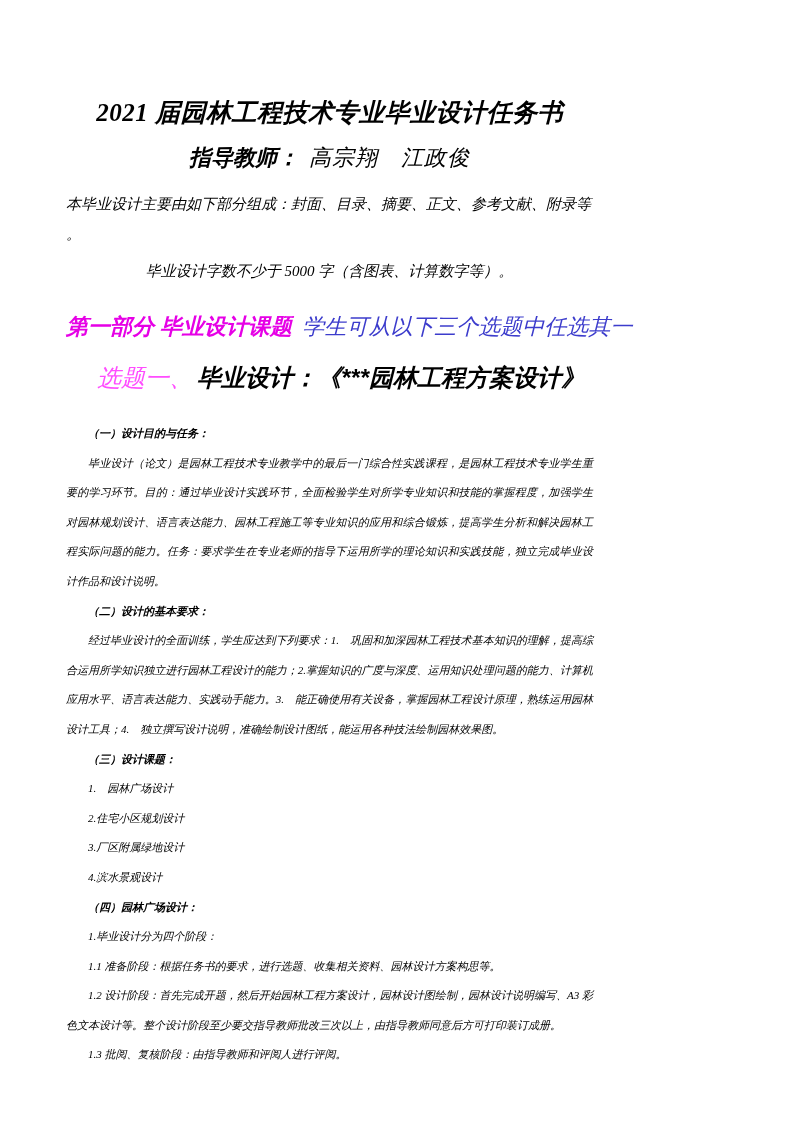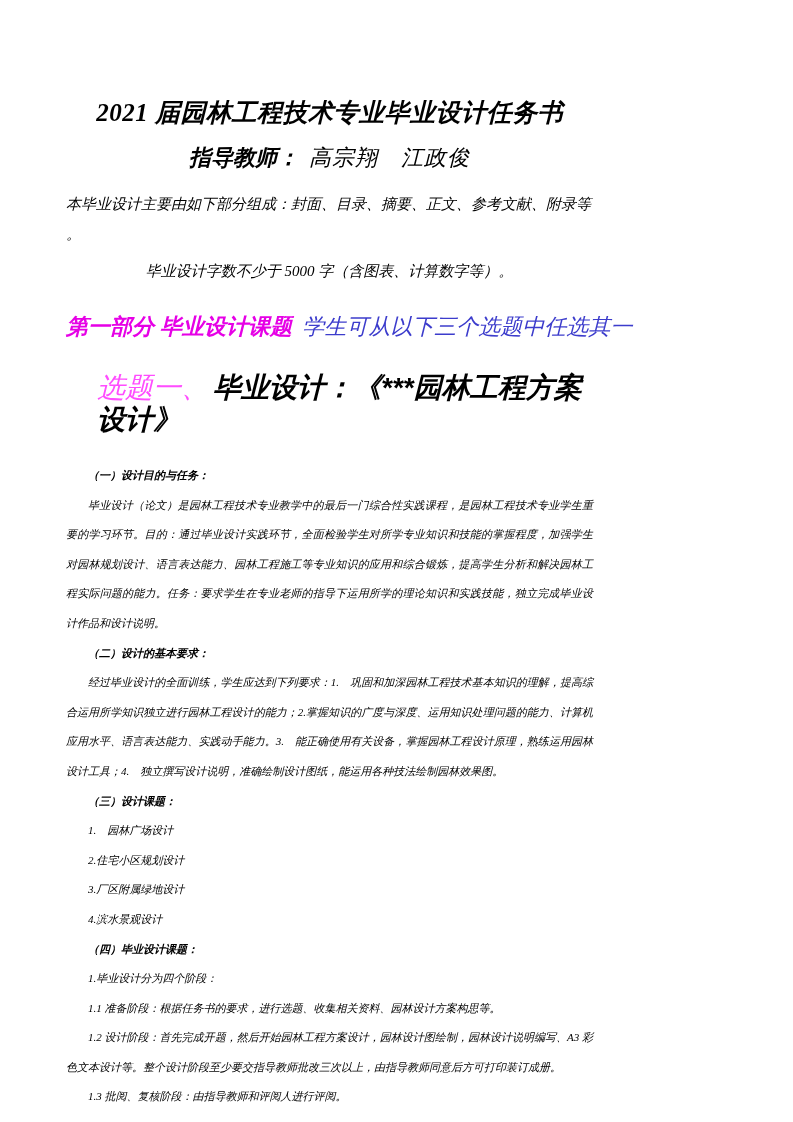--- a/index.html
+++ b/index.html
@@ -46,23 +46,23 @@
   .part-title{
     font-family:"Liberation Sans","DejaVu Sans",sans-serif;
     font-weight:bold;
     color:var(--heading-magenta,#e600e6);
   }
   .part-note{
     margin-left:10px;
     color:var(--note-blue,#3c3ccc);
   }
   .topic-heading{
-    margin-top:29px;
+    margin-top:19px;
     padding-left:31px;
-    font-size:28px;
+    font-size:24px;
     line-height:32px;
   }
   .topic-label{color:var(--topic-magenta,#ff4dff);}
   .topic-title{
     margin-left:4px;
     font-family:"Liberation Sans","DejaVu Sans",sans-serif;
     font-weight:bold;
     color:var(--text,#000000);
   }
   .doc-body{
@@ -109,21 +109,21 @@
 
     <p class="sec-heading">（二）设计的基本要求：</p>
     <p class="para">经过毕业设计的全面训练，学生应达到下列要求：1.　巩固和加深园林工程技术基本知识的理解，提高综合运用所学知识独立进行园林工程设计的能力；2.掌握知识的广度与深度、运用知识处理问题的能力、计算机应用水平、语言表达能力、实践动手能力。3.　能正确使用有关设备，掌握园林工程设计原理，熟练运用园林设计工具；4.　独立撰写设计说明，准确绘制设计图纸，能运用各种技法绘制园林效果图。</p>
 
     <p class="sec-heading">（三）设计课题：</p>
     <p class="para">1.　园林广场设计</p>
     <p class="para">2.住宅小区规划设计</p>
     <p class="para">3.厂区附属绿地设计</p>
     <p class="para">4.滨水景观设计</p>
 
-    <p class="sec-heading">（四）毕业设计课题：</p>
+    <p class="sec-heading">（四）园林广场设计：</p>
     <p class="para">1.毕业设计分为四个阶段：</p>
     <p class="para">1.1 准备阶段：根据任务书的要求，进行选题、收集相关资料、园林设计方案构思等。</p>
     <p class="para">1.2 设计阶段：首先完成开题，然后开始园林工程方案设计，园林设计图绘制，园林设计说明编写、A3 彩色文本设计等。整个设计阶段至少要交指导教师批改三次以上，由指导教师同意后方可打印装订成册。</p>
     <p class="para">1.3 批阅、复核阶段：由指导教师和评阅人进行评阅。</p>
 
   </div>
 
 </div>
 
 </body></html>

